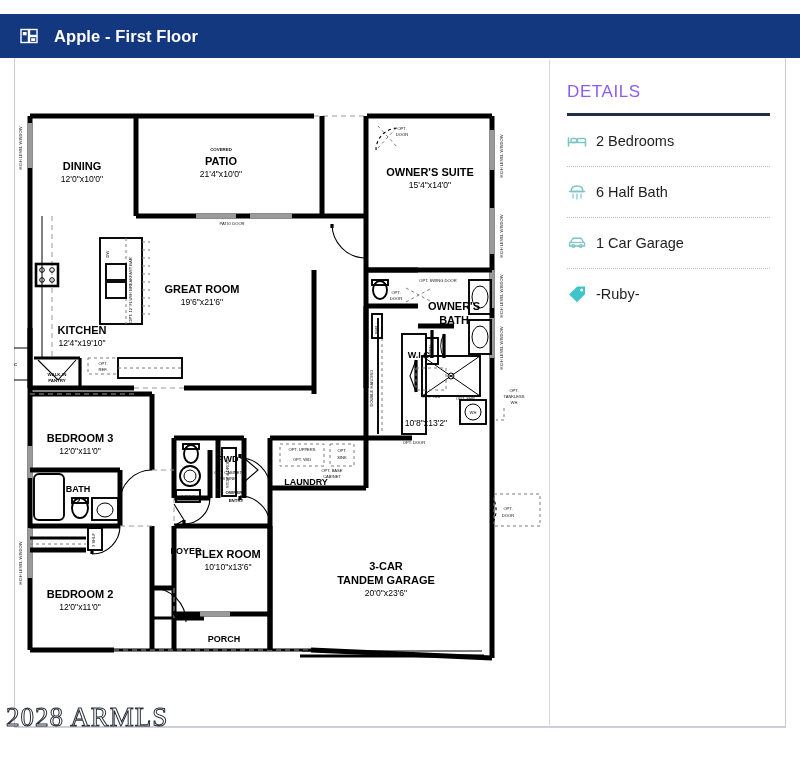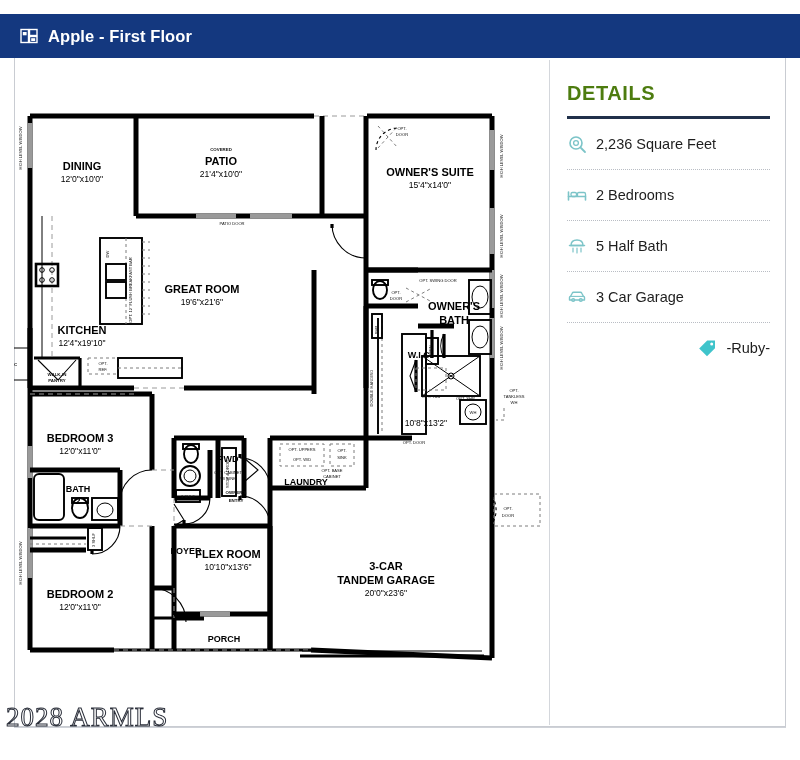--- a/index.html
+++ b/index.html
@@ -8,42 +8,42 @@
     font-family:"Liberation Sans",sans-serif;
     color:#1a1a1a;
   }
   
   #header-bar{
     position:absolute;left:0;top:14px;width:800px;height:44px;
     background:#14387f;display:flex;align-items:center;
   }
   #header-icon{margin-left:20px;width:18px;height:18px;flex:none;}
   #header-title{
-    margin-left:10px;color:#ffffff;font-size:16.5px;font-weight:600;
+    margin-left:16px;color:#ffffff;font-size:16.5px;font-weight:600;
     letter-spacing:.1px;white-space:nowrap;
   }
   
   #page-frame{
     position:absolute;left:14px;top:58px;width:772px;height:669px;
     border:1px solid #c9ccd2;border-top:none;background:#fff;box-sizing:border-box;
   }
   
   #details-panel{
     position:absolute;left:549px;top:60px;width:237px;height:665px;
     border-left:1px solid #d4d7dc;box-sizing:border-box;padding:22px 18px 0 17px;
   }
   #details-heading{
-    font-size:20px;font-weight:700;letter-spacing:.6px;color:#4d7c0f;margin:0 0 11px 0;
+    font-size:17px;font-weight:400;letter-spacing:.6px;color:#8b5cf6;margin:0 0 11px 0;
   }
   #details-rule{height:3px;background:#20304a;width:203px;margin-bottom:0;}
   .detail-row{
     display:flex;align-items:center;height:50px;
     border-bottom:1px dotted #b9bdc4;width:203px;
   }
-  .detail-row:last-child{border-bottom:none;justify-content:flex-end;}
+  .detail-row:last-child{border-bottom:none;}
   .detail-icon{width:20px;height:20px;flex:none;margin-right:9px;}
   .detail-text{font-size:14.5px;color:#1e1e1e;white-space:nowrap;}
   
   #floorplan{
     position:absolute;left:14px;top:58px;width:535px;height:632px;overflow:hidden;
   }
   #fp-svg{position:absolute;left:0;top:0;}
   
   #watermark{
     position:absolute;left:6px;top:702px;font-family:"Liberation Serif",serif;
@@ -377,30 +377,20 @@
   <path class="dash" d="M16 336 L120 336"></path>
   <path class="dash" d="M138 412 L160 412"></path>
   <path class="dash" d="M106 468 L138 468"></path>
 </svg>
 </div>
 
 <div id="details-panel">
   <div id="details-heading">DETAILS</div>
   <div id="details-rule"></div>
 
-  <div class="detail-row">
-    <span class="detail-icon">
-      <svg width="20" height="20" viewBox="0 0 20 20">
-        <circle cx="9" cy="9" r="6" fill="none" stroke="#7cc4c8" stroke-width="1.6"></circle>
-        <circle cx="9" cy="9" r="2.4" fill="none" stroke="#7cc4c8" stroke-width="1.3"></circle>
-        <path d="M14 14 L18 18" stroke="#7cc4c8" stroke-width="1.8" stroke-linecap="round"></path>
-      </svg>
-    </span>
-    <span class="detail-text">2,236 Square Feet</span>
-  </div>
 
 
   <div class="detail-row">
     <span class="detail-icon">
       <svg width="20" height="20" viewBox="0 0 20 20">
         <path d="M1.5 15 L1.5 7" stroke="#7cc4c8" stroke-width="1.6" stroke-linecap="round"></path>
         <path d="M1.5 11.5 L18.5 11.5 L18.5 15" stroke="#7cc4c8" stroke-width="1.6" fill="none" stroke-linecap="round"></path>
         <rect x="4" y="7.5" width="5.5" height="4" rx="1.4" fill="none" stroke="#7cc4c8" stroke-width="1.3"></rect>
         <path d="M10.5 11.5 L10.5 8.6 Q10.5 7.5 11.8 7.5 L17 7.5 Q18.5 7.5 18.5 9 L18.5 11.5" fill="none" stroke="#7cc4c8" stroke-width="1.3"></path>
       </svg>
@@ -410,33 +400,33 @@
 
 
   <div class="detail-row">
     <span class="detail-icon">
       <svg width="20" height="20" viewBox="0 0 20 20">
         <path d="M4 9.5 Q4 4 10 4 Q16 4 16 9.5 Z" fill="none" stroke="#7cc4c8" stroke-width="1.4"></path>
         <path d="M2.5 9.5 L17.5 9.5" stroke="#7cc4c8" stroke-width="1.5" stroke-linecap="round"></path>
         <path d="M6 12 L6 16 M10 12 L10 17 M14 12 L14 16" stroke="#7cc4c8" stroke-width="1.2" stroke-linecap="round"></path>
       </svg>
     </span>
-    <span class="detail-text">5 Half Bath</span>
+    <span class="detail-text">6 Half Bath</span>
   </div>
 
   <div class="detail-row">
     <span class="detail-icon">
       <svg width="20" height="20" viewBox="0 0 20 20">
         <path d="M2.5 13 L2.5 10.5 Q2.5 9.5 3.6 9.3 L5.2 6.2 Q5.6 5.3 6.6 5.3 L13.4 5.3 Q14.4 5.3 14.8 6.2 L16.4 9.3 Q17.5 9.5 17.5 10.5 L17.5 13 Z" fill="none" stroke="#7cc4c8" stroke-width="1.4" stroke-linejoin="round"></path>
         <path d="M3.8 9.4 L16.2 9.4" stroke="#7cc4c8" stroke-width="1.1"></path>
         <circle cx="6.2" cy="13" r="1.5" fill="none" stroke="#7cc4c8" stroke-width="1.2"></circle>
         <circle cx="13.8" cy="13" r="1.5" fill="none" stroke="#7cc4c8" stroke-width="1.2"></circle>
       </svg>
     </span>
-    <span class="detail-text">3 Car Garage</span>
+    <span class="detail-text">1 Car Garage</span>
   </div>
 
   <div class="detail-row">
     <span class="detail-icon">
       <svg width="20" height="20" viewBox="0 0 20 20">
         <path d="M10.2 2.5 L18 2.5 L18 10.3 L10 18.3 L2.2 10.5 Z" fill="#3fc4cb"></path>
         <circle cx="14.7" cy="5.9" r="1.5" fill="#ffffff"></circle>
       </svg>
     </span>
     <span class="detail-text">-Ruby-</span>

